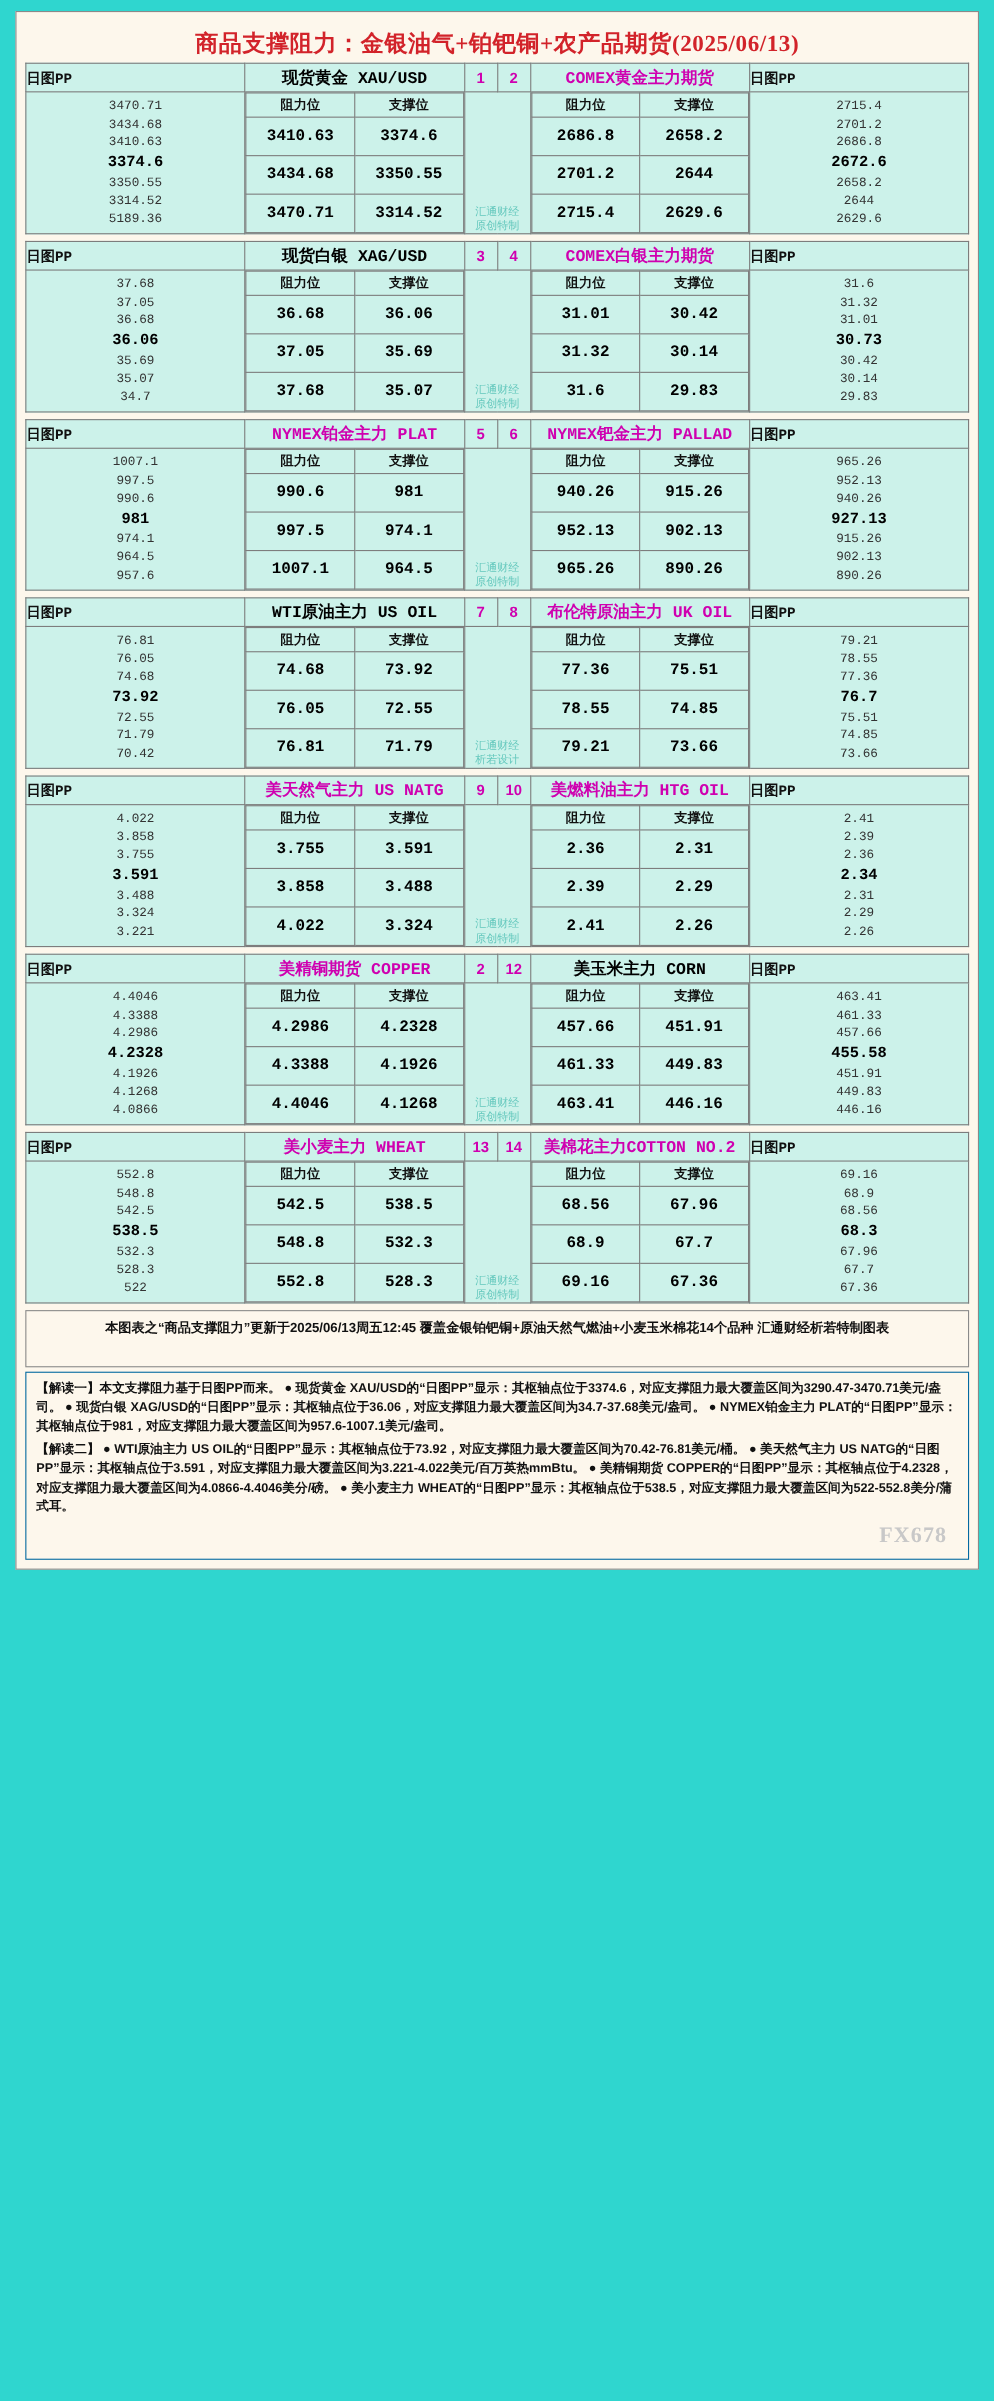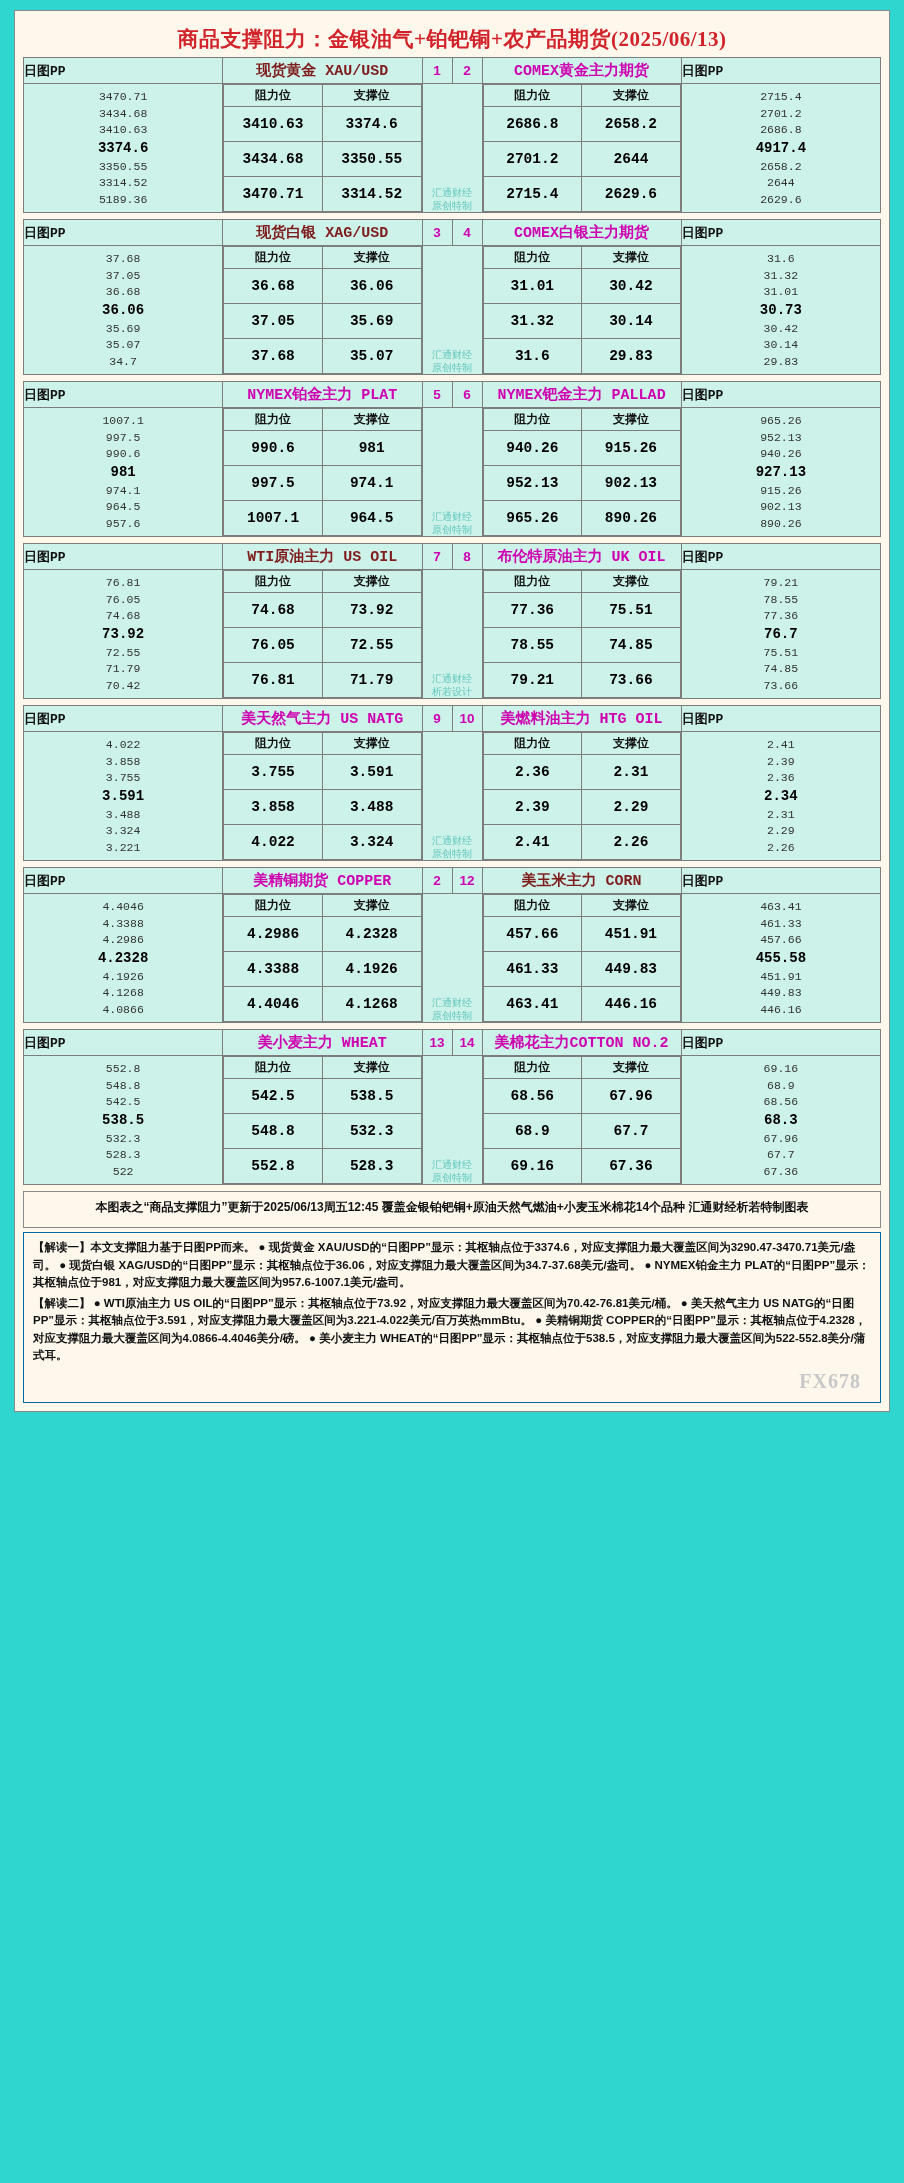--- a/index.html
+++ b/index.html
@@ -58,21 +58,21 @@
   }
   .namecell {
     text-align: center;
     font-weight: bold;
     font-size: 15px;
     color: #cf00b0;
     font-family: "Liberation Mono", monospace;
     background: #ccf2ea;
     height: 26px;
   }
-  .namecell.red { color: #7f1d1d; }
+  .namecell.red { color: #000000; }
   .idxcell {
     text-align: center;
     font-weight: bold;
     font-size: 13.5px;
     color: #cf00b0;
     background: #ccf2ea;
     width: 30px;
   }
   .sidecol {
     background: #ccf2ea;
@@ -124,21 +124,21 @@
   .innerTbl td { border: 1px solid #7d7d7d; }
   .footnote {
     background: #fdf7ec;
     border: 1px solid #8a8a8a;
     margin-top: 4px;
     padding: 7px 9px;
     font-size: 12px;
     color: #111;
     line-height: 1.45;
   }
-  .footnote .f1 { font-weight: bold; text-align:center; display:block; margin-bottom:4px;}
+  .footnote .f1 { font-weight: bold; text-align:center; display:block; margin-bottom:19px;}
   .notebox {
     background: #fdf7ec;
     border: 1px solid #0369a1;
     margin-top: 4px;
     padding: 6px 9px;
     font-size: 11.5px;
     color: #111;
     line-height: 1.5;
     font-weight: bold;
   }
@@ -222,21 +222,21 @@
                         <td class="valcell">2715.4</td>
                         <td class="valcell">2629.6</td>
                       </tr>
                     </tbody>
                   </table>
                 </td>
                 <td class="sidecol">
                   <div class="">2715.4</div>
                   <div class="">2701.2</div>
                   <div class="">2686.8</div>
-                  <div class="bold">4917.4</div>
+                  <div class="bold">2672.6</div>
                   <div class="">2658.2</div>
                   <div class="">2644</div>
                   <div class="">2629.6</div>
                 </td>
               </tr>
             </tbody>
           </table>
         </div>
         <div class="blockwrap">
           <table class="block">

